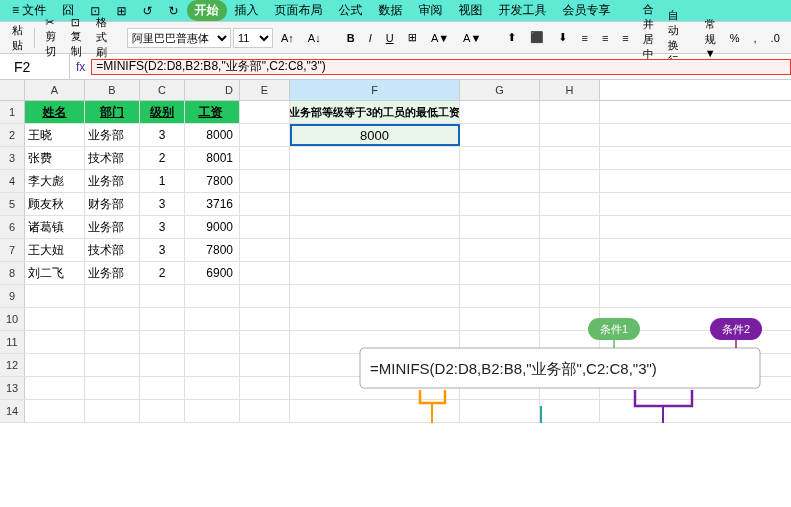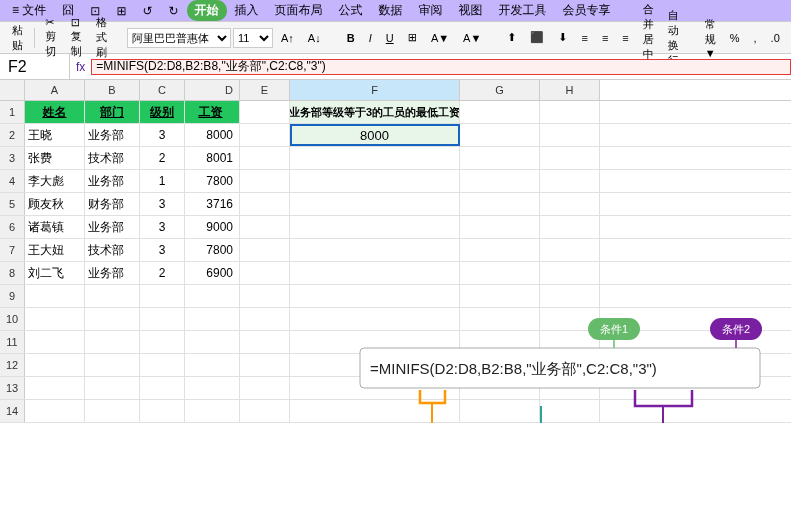--- a/index.html
+++ b/index.html
@@ -1,21 +1,21 @@
 <!DOCTYPE html>
 <html><head>
   <meta charset="utf-8">
   <style>
     * { box-sizing: border-box; margin: 0; padding: 0; }
     body { font-family: 'Microsoft YaHei', Arial, sans-serif; font-size: 12px; background: #fff; overflow: hidden; }
 
     
     .menu-bar {
       height: 22px;
-      background: #c4b5fd;
+      background: #5eead4;
       display: flex;
       align-items: center;
       padding: 0 4px;
       border-bottom: 1px solid #ccc;
       font-size: 12px;
     }
     .menu-bar .menu-item {
       padding: 2px 8px;
       cursor: pointer;
     }
@@ -60,25 +60,25 @@
     .formula-bar {
       height: 26px;
       background: #fff;
       border-bottom: 1px solid #ccc;
       display: flex;
       align-items: center;
     }
     .cell-ref {
       width: 70px;
       border-right: 1px solid #ccc;
-      padding: 0 8px;
+      padding: 0 14px;
       height: 100%;
       display: flex;
       align-items: center;
-      font-size: 16px;
+      font-size: 14px;
     }
     .formula-icon {
       padding: 0 6px;
       color: #4c1d95;
       font-size: 12px;
     }
     .formula-input {
       flex: 1;
       border: none;
       outline: none;

